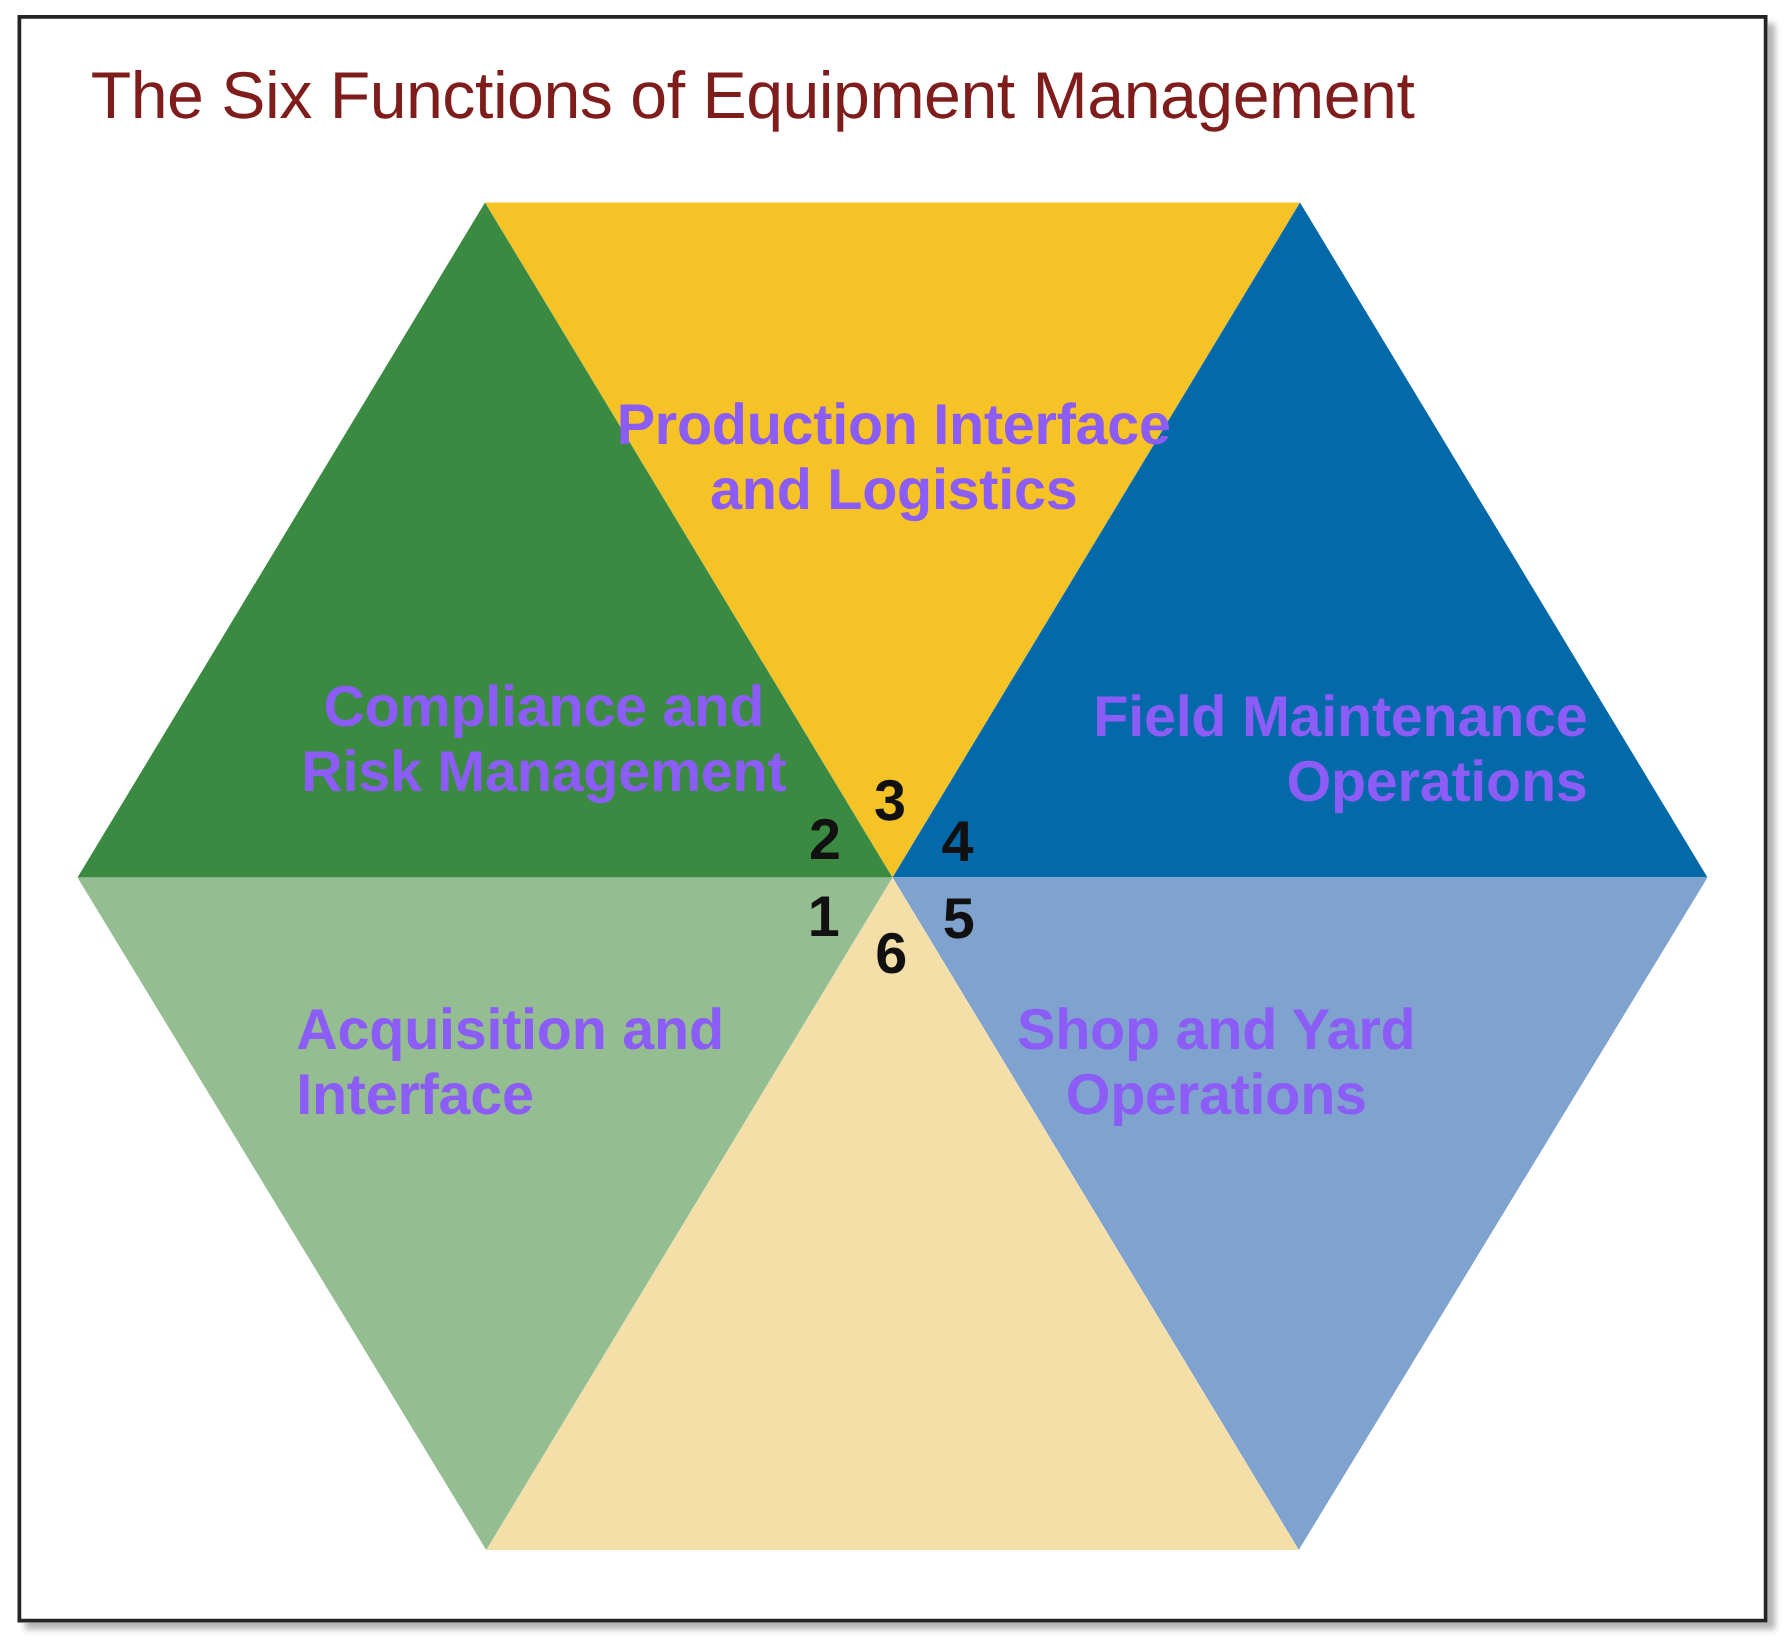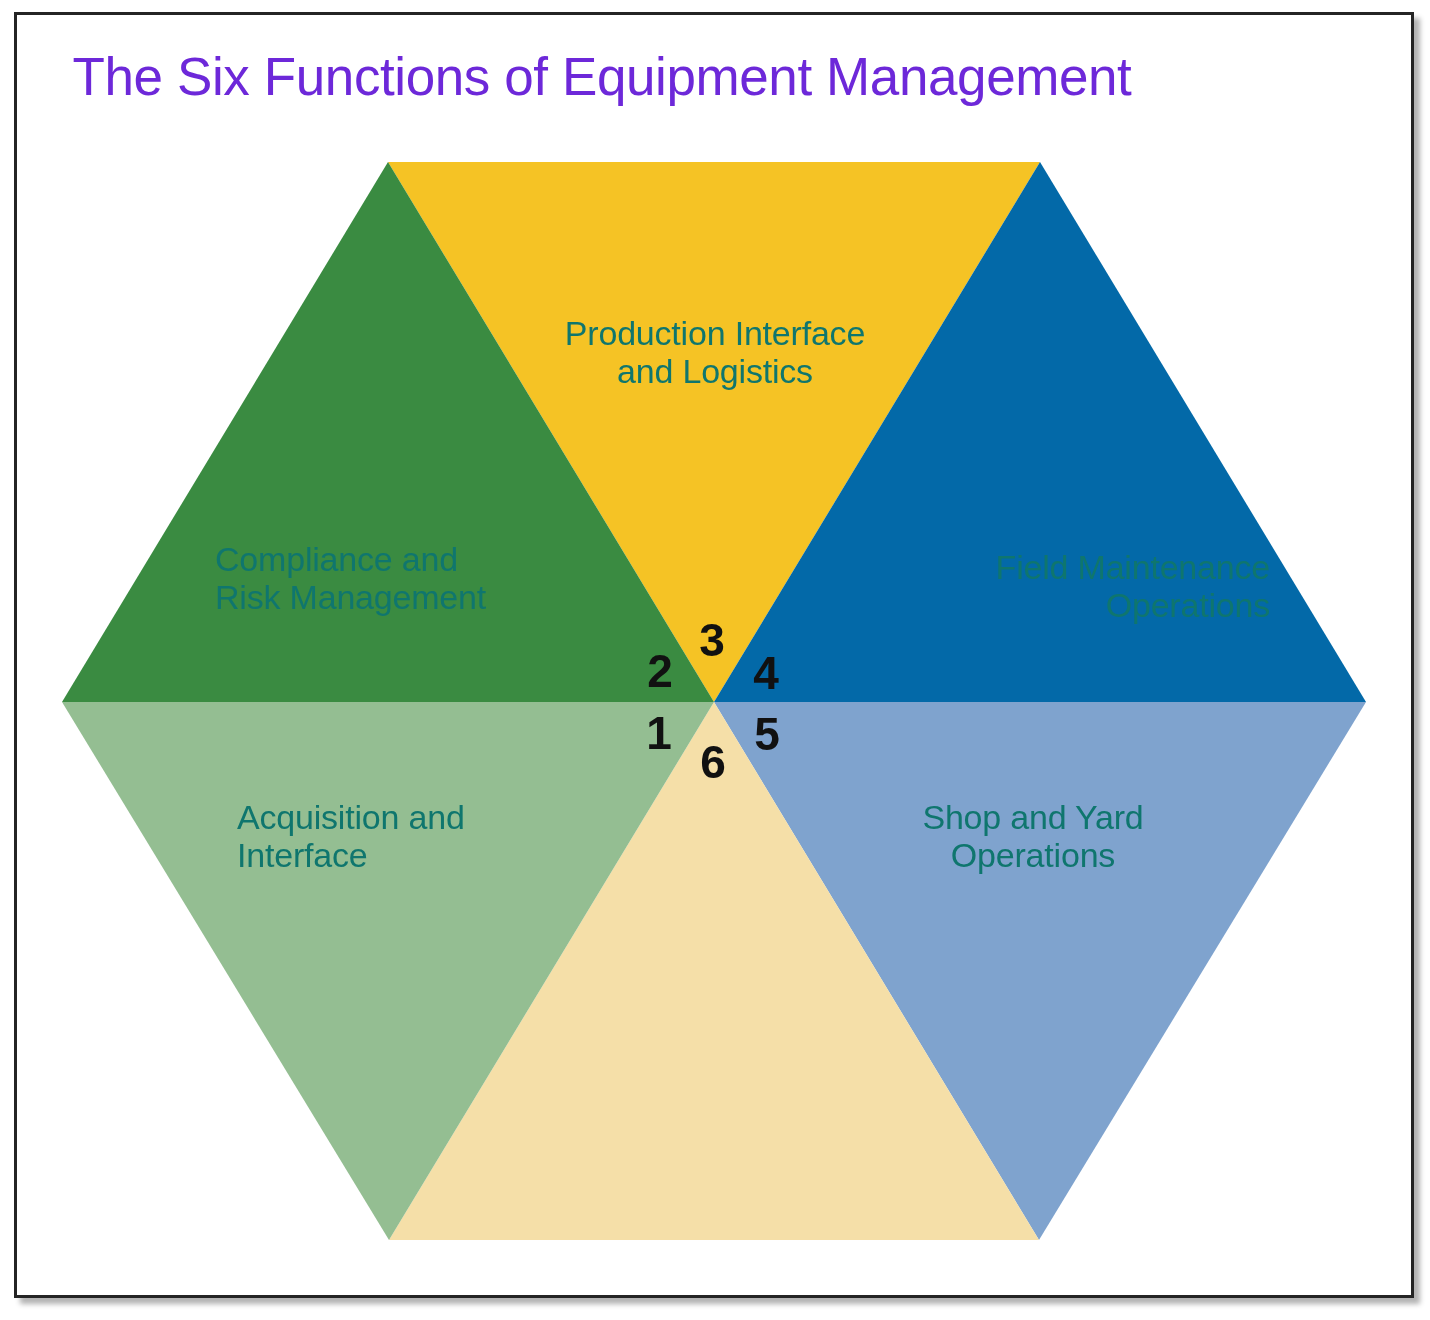--- a/index.html
+++ b/index.html
@@ -35,52 +35,52 @@
   #title {
     position: absolute;
     left: 0;
     top: 46px;
     width: 1204px;
     text-align: center;
     font-family: "Liberation Sans Narrow", "Liberation Sans", sans-serif;
     font-size: 53px;
     font-weight: 400;
     letter-spacing: -0.4px;
-    color: #6d28d9;
+    color: #7f1d1d;
     white-space: nowrap;
   }
   #hexwrap {
     position: absolute;
     left: 0;
     top: 0;
     width: 1430px;
     height: 1320px;
   }
   svg#hex {
     display: block;
     width: 1430px;
     height: 1320px;
   }
   .seg-label {
     position: absolute;
     font-family: "Liberation Sans Narrow", "Liberation Sans", sans-serif;
-    font-weight: 400;
-    font-size: 34px;
+    font-weight: 700;
+    font-size: 46px;
     line-height: 1.12;
-    color: #0f766e;
+    color: #8b5cf6;
     letter-spacing: -0.2px;
     white-space: pre-line;
   }
   
   #label-production   { left: 430px; top: 314px;  width: 570px; text-align: center; }
   #label-field        { left: 830px; top: 548px;  width: 440px; text-align: right;  }
-  #label-shop         { left: 848px; top: 798px;  width: 370px; text-align: center; }
+  #label-shop         { left: 788px; top: 798px;  width: 370px; text-align: center; }
   #label-fleet        { left: 430px; top: 980px;  width: 570px; text-align: center; }
   #label-acquisition  { left: 237px; top: 798px;  width: 420px; text-align: left;   }
-  #label-compliance   { left: 215px; top: 540px;  width: 440px; text-align: left;   }
+  #label-compliance   { left: 215px; top: 540px;  width: 440px; text-align: center;   }
 
   .center-number {
     position: absolute;
     font-family: "Liberation Sans Narrow", "Liberation Sans", sans-serif;
     font-weight: 700;
     font-size: 46px;
     line-height: 1;
     color: #111111;
     text-align: center;
     width: 40px;

